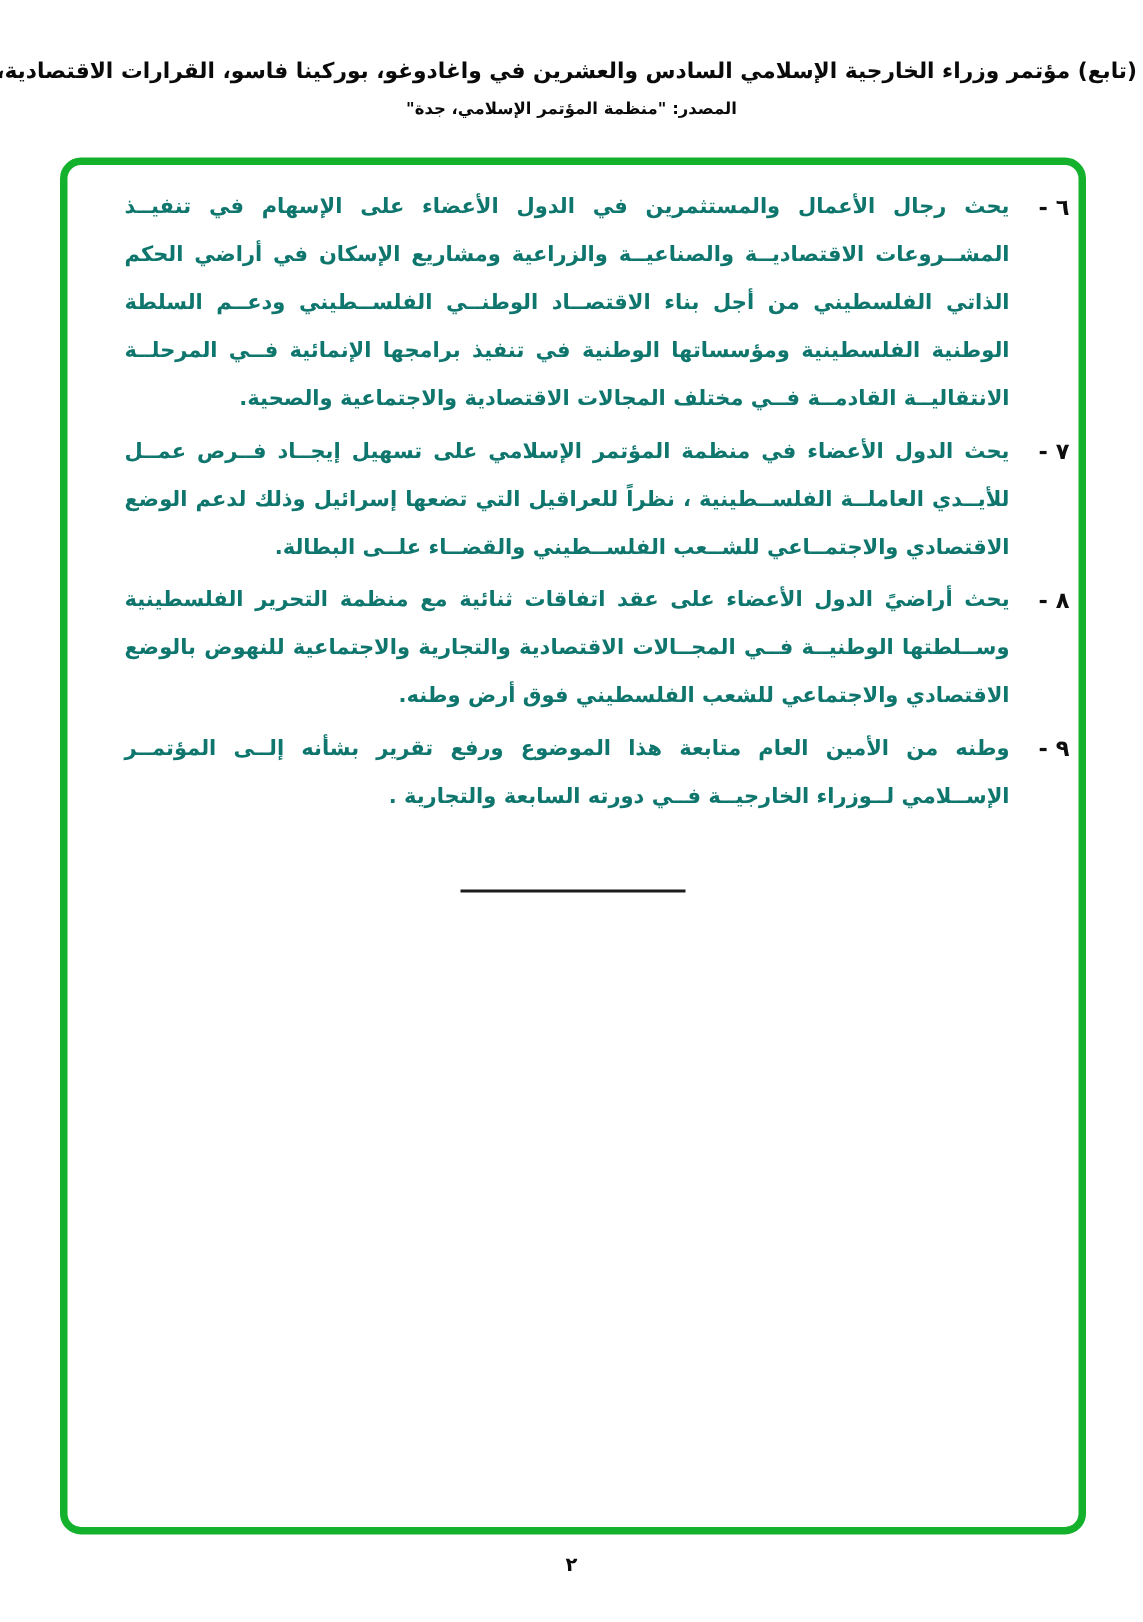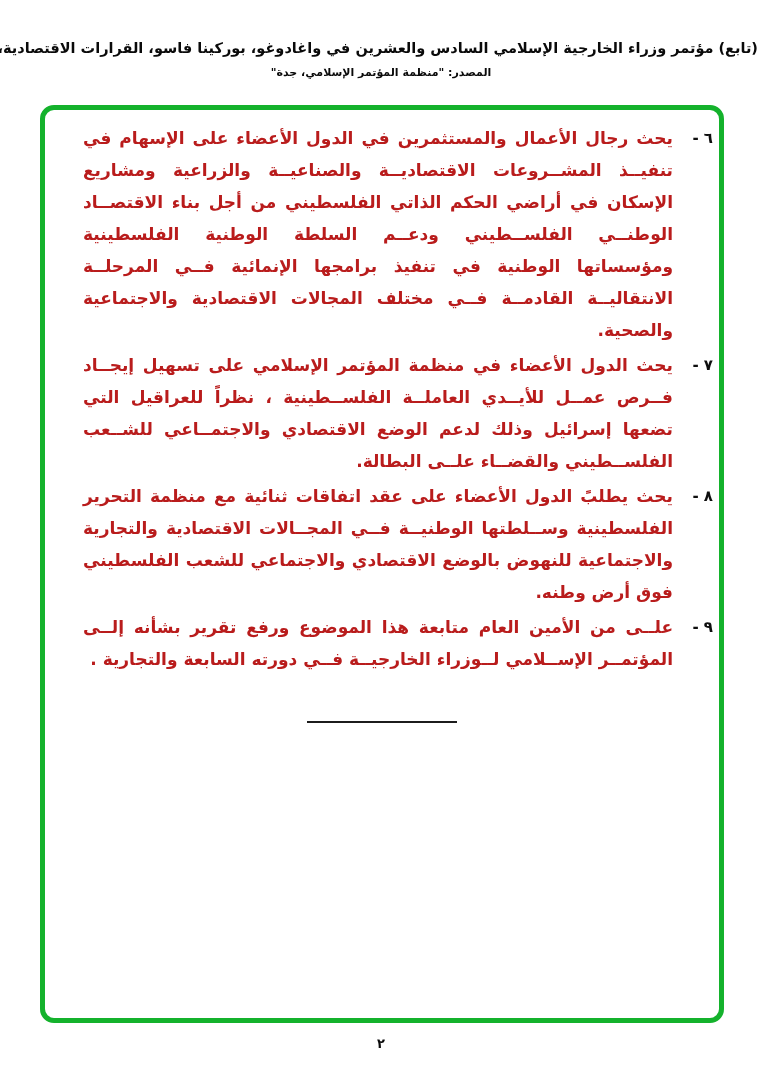--- a/index.html
+++ b/index.html
@@ -31,24 +31,24 @@
     background:#ffffff;
   }
   .para{display:flex;margin-bottom:3px;}
   .num{
     flex:0 0 40px;
     font-size:15px;font-weight:700;line-height:32px;
     white-space:nowrap;padding-right:2px;
   }
   .ptext{
     flex:1;
-    font-size:17px;font-weight:700;line-height:32px;
+    font-size:14px;font-weight:700;line-height:32px;
     text-align:justify;
     padding-left:16px;
-    color:#b91c1c;
+    color:#0f766e;
   }
   .lead{font-weight:800;}
   .divider{
     width:150px;height:2px;background:#1c1c1c;
     margin:46px auto 0 auto;
     transform:translateX(-9px);
   }
   .pagenum{
     position:absolute;top:1036px;left:0;right:0;
     text-align:center;
@@ -70,25 +70,25 @@
         <div class="para">
           <div class="num">٦ -</div>
           <div class="ptext"><span class="lead">يحث </span><span>رجال الأعمال والمستثمرين في الدول الأعضاء على الإسهام في تنفيــذ المشــروعات الاقتصاديــة والصناعيــة والزراعية ومشاريع الإسكان في أراضي الحكم الذاتي الفلسطيني من أجل بناء الاقتصــاد الوطنــي الفلســطيني ودعــم السلطة الوطنية الفلسطينية ومؤسساتها الوطنية في تنفيذ برامجها الإنمائية فــي المرحلــة الانتقاليــة القادمــة فــي مختلف المجالات الاقتصادية والاجتماعية والصحية.</span></div>
         </div>
         <div class="para">
           <div class="num">٧ -</div>
           <div class="ptext"><span class="lead">يحث </span><span>الدول الأعضاء في منظمة المؤتمر الإسلامي على تسهيل إيجــاد فــرص عمــل للأيــدي العاملــة الفلســطينية ، نظراً للعراقيل التي تضعها إسرائيل وذلك لدعم الوضع الاقتصادي والاجتمــاعي للشــعب الفلســطيني والقضــاء علــى البطالة.</span></div>
         </div>
         <div class="para">
           <div class="num">٨ -</div>
-          <div class="ptext"><span class="lead">يحث يطلبً </span><span>الدول الأعضاء على عقد اتفاقات ثنائية مع منظمة التحرير الفلسطينية وســلطتها الوطنيــة فــي المجــالات الاقتصادية والتجارية والاجتماعية للنهوض بالوضع الاقتصادي والاجتماعي للشعب الفلسطيني فوق أرض وطنه.</span></div>
+          <div class="ptext"><span class="lead">يحث أراضيً </span><span>الدول الأعضاء على عقد اتفاقات ثنائية مع منظمة التحرير الفلسطينية وســلطتها الوطنيــة فــي المجــالات الاقتصادية والتجارية والاجتماعية للنهوض بالوضع الاقتصادي والاجتماعي للشعب الفلسطيني فوق أرض وطنه.</span></div>
         </div>
         <div class="para">
           <div class="num">٩ -</div>
-          <div class="ptext"><span class="lead">علــى </span><span>من الأمين العام متابعة هذا الموضوع ورفع تقرير بشأنه إلــى المؤتمــر الإســلامي لــوزراء الخارجيــة فــي دورته السابعة والتجارية .</span></div>
+          <div class="ptext"><span class="lead">وطنه </span><span>من الأمين العام متابعة هذا الموضوع ورفع تقرير بشأنه إلــى المؤتمــر الإســلامي لــوزراء الخارجيــة فــي دورته السابعة والتجارية .</span></div>
         </div>
       </div>
     <div class="divider"></div>
   </div>
 
   <div class="pagenum">٢</div>
 
 </div>
 
 </body></html>

